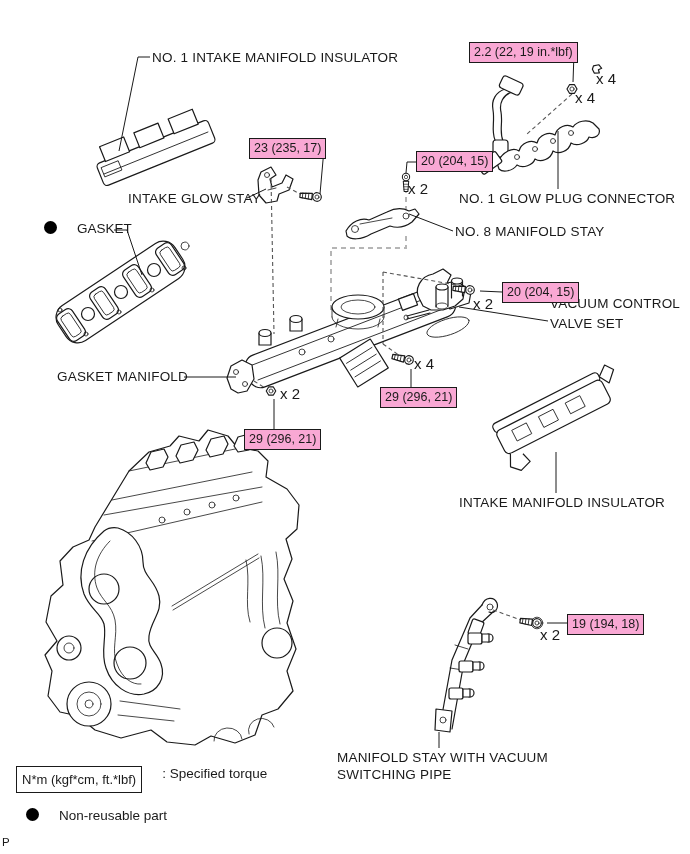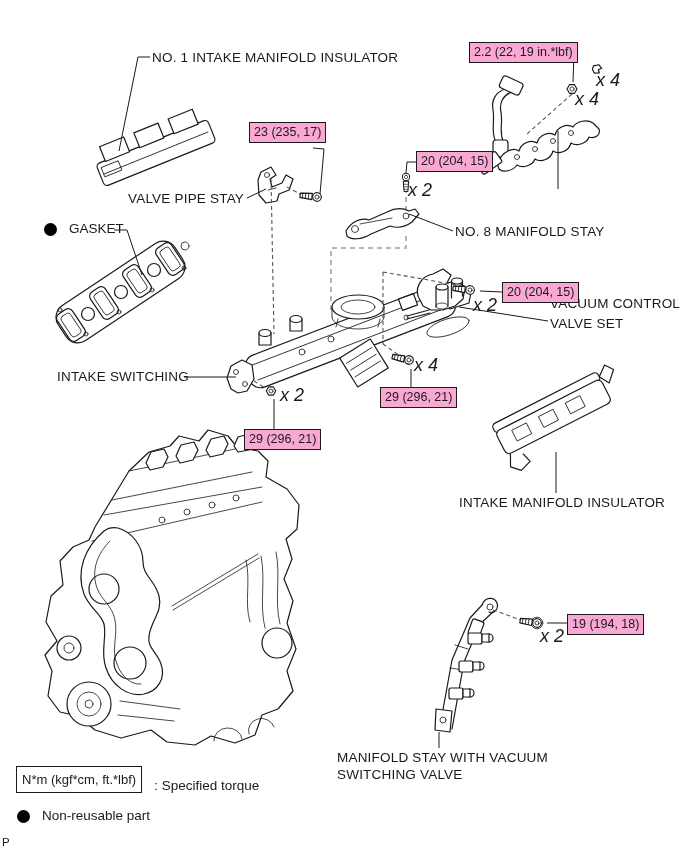--- a/index.html
+++ b/index.html
@@ -8,23 +8,23 @@
   svg.art{position:absolute;left:0;top:0;}
   .ln{fill:none;stroke:#1a1a1a;stroke-width:1.2;stroke-linejoin:round;stroke-linecap:round;}
   .fw{fill:#fff;stroke:#1a1a1a;stroke-width:1.2;stroke-linejoin:round;}
   .thin{stroke-width:0.8;}
   .leader{fill:none;stroke:#1a1a1a;stroke-width:1;}
   .dashb{fill:none;stroke:#555;stroke-width:1.1;stroke-dasharray:4 3;}
   .dashg{fill:none;stroke:#b5b5b5;stroke-width:2;stroke-dasharray:5 4;}
   .lbl{position:absolute;font-size:13.5px;white-space:nowrap;letter-spacing:0.2px;}
   .tq{position:absolute;border:1.2px solid #1a1a1a;background:#f9a8d4;font-size:12.5px;
       padding:2px 4px;white-space:nowrap;line-height:15px;}
-  .qty{position:absolute;font-size:18px;white-space:nowrap;font-style:italic;}
+  .qty{position:absolute;font-size:15px;white-space:nowrap;}
   .dot{width:13px;height:13px;border-radius:50%;background:#000;display:inline-block;}
-  .row{position:absolute;display:flex;align-items:flex-end;gap:12px;white-space:nowrap;font-size:13.5px;}
+  .row{position:absolute;display:flex;align-items:flex-start;gap:20px;white-space:nowrap;font-size:13.5px;}
   .tqbox{border:1.5px solid #1a1a1a;padding:5px 5px;font-size:13px;background:#fff;}
   .pmark{position:absolute;font-size:11.5px;}
 </style>
 </head>
 <body>
 
 <div class="canvas">
 
 <svg class="art" width="690" height="854" viewBox="0 0 690 854">
   <defs>
@@ -252,52 +252,53 @@
     <use href="#boltL" transform="translate(406,177) rotate(-90) scale(0.85)"></use>
     <use href="#boltL" transform="translate(470,290) rotate(6)"></use>
     <use href="#boltL" transform="translate(409,360) rotate(12)"></use>
     <use href="#nut6" transform="translate(271,391) scale(0.95)"></use>
     <circle class="ln thin" cx="537" cy="623" r="5.8"></circle>
     <use href="#boltL" transform="translate(537,623) rotate(8)"></use>
   </g>
 </svg>
 
 <div class="lbl" style="left:152px;top:50px">NO. 1 INTAKE MANIFOLD INSULATOR</div>
-<div class="lbl" style="left:128px;top:191px">VALVE PIPE STAY</div>
+<div class="lbl" style="left:128px;top:191px">INTAKE GLOW STAY</div>
 <div class="row" style="left:44px;top:221px">
   <span class="dot"></span>
   <span>GASKET</span>
 </div>
+<div class="lbl" style="left:459px;top:191px">NO. 1 GLOW PLUG CONNECTOR</div>
 <div class="lbl" style="left:455px;top:224px">NO. 8 MANIFOLD STAY</div>
 <div class="lbl" style="left:550px;top:296px">VACUUM CONTROL</div>
 <div class="lbl" style="left:550px;top:316px">VALVE SET</div>
-<div class="lbl" style="left:57px;top:369px">INTAKE SWITCHING</div>
+<div class="lbl" style="left:57px;top:369px">GASKET MANIFOLD</div>
 <div class="lbl" style="left:459px;top:495px">INTAKE MANIFOLD INSULATOR</div>
 <div class="lbl" style="left:337px;top:750px">MANIFOLD STAY WITH VACUUM</div>
-<div class="lbl" style="left:337px;top:767px">SWITCHING VALVE</div>
+<div class="lbl" style="left:337px;top:767px">SWITCHING PIPE</div>
 
 <div class="tq" style="left:469px;top:42px">2.2 (22, 19 in.*lbf)</div>
-<div class="tq" style="left:249px;top:122px">23 (235, 17)</div>
+<div class="tq" style="left:249px;top:138px">23 (235, 17)</div>
 <div class="tq" style="left:416px;top:151px">20 (204, 15)</div>
 <div class="tq" style="left:502px;top:282px">20 (204, 15)</div>
 <div class="tq" style="left:380px;top:387px">29 (296, 21)</div>
 <div class="tq" style="left:244px;top:429px">29 (296, 21)</div>
 <div class="tq" style="left:567px;top:614px">19 (194, 18)</div>
 
 <div class="qty" style="left:596px;top:70px">x 4</div>
 <div class="qty" style="left:575px;top:89px">x 4</div>
 <div class="qty" style="left:408px;top:180px">x 2</div>
 <div class="qty" style="left:473px;top:295px">x 2</div>
 <div class="qty" style="left:280px;top:385px">x 2</div>
 <div class="qty" style="left:414px;top:355px">x 4</div>
 <div class="qty" style="left:540px;top:626px">x 2</div>
 
 <div class="row" style="left:16px;top:766px">
   <span class="tqbox">N*m (kgf*cm, ft.*lbf)</span>
   <span>: Specified torque</span>
 </div>
-<div class="row" style="left:17px;top:808px">
+<div class="row" style="left:26px;top:808px">
   <span class="dot"></span>
   <span>Non-reusable part</span>
 </div>
 <div class="pmark" style="left:2px;top:836px">P</div>
 
 </div>
 
 </body></html>

